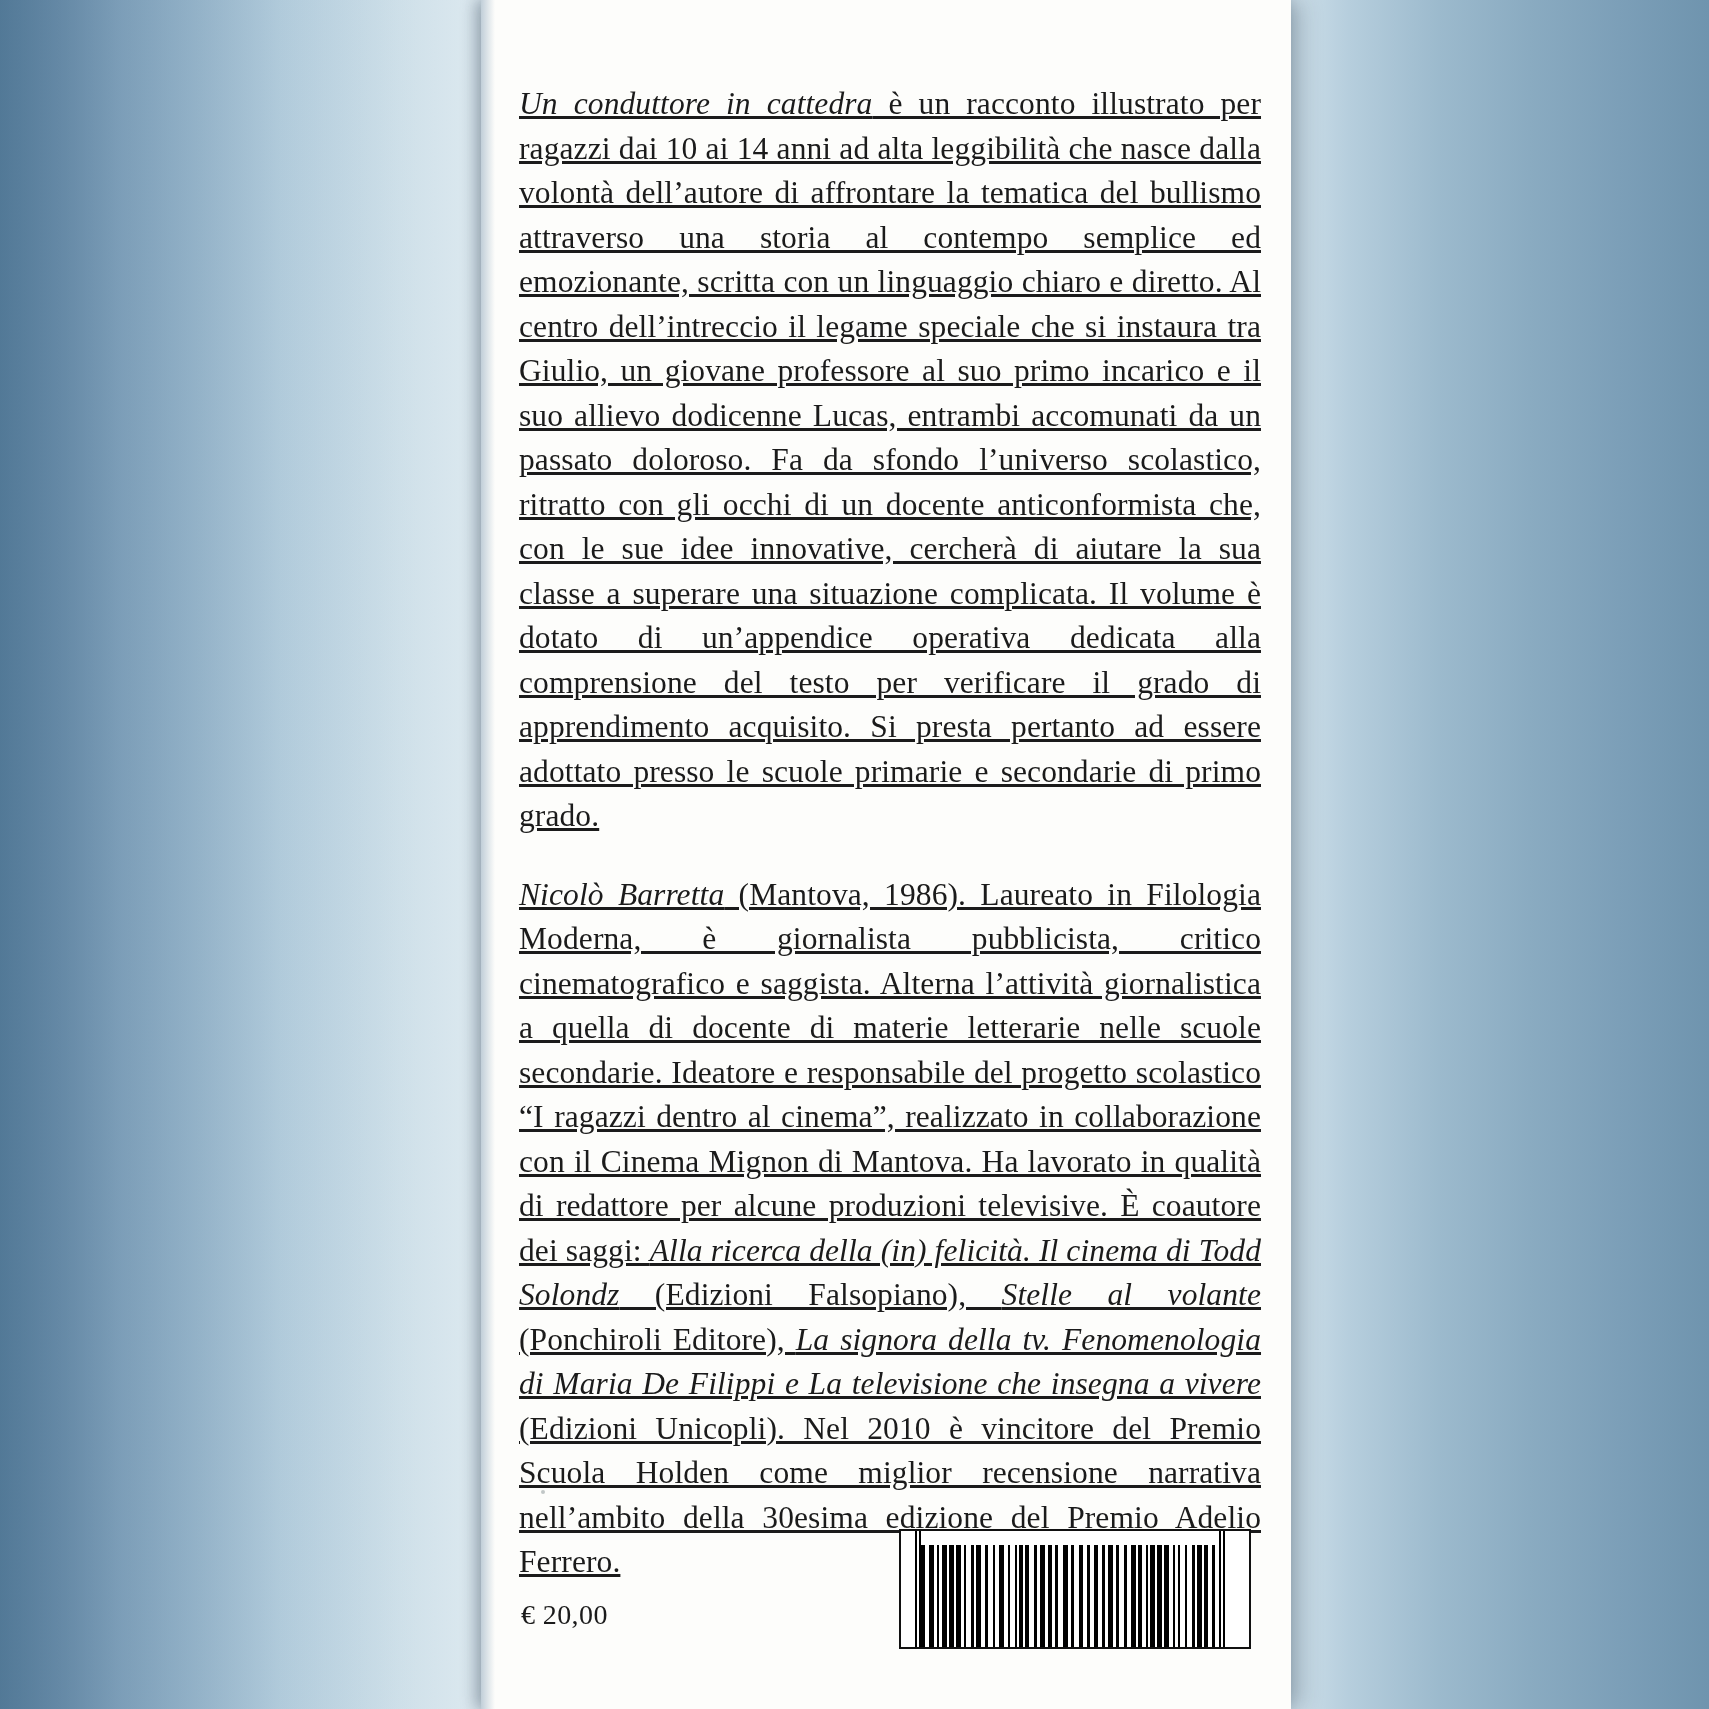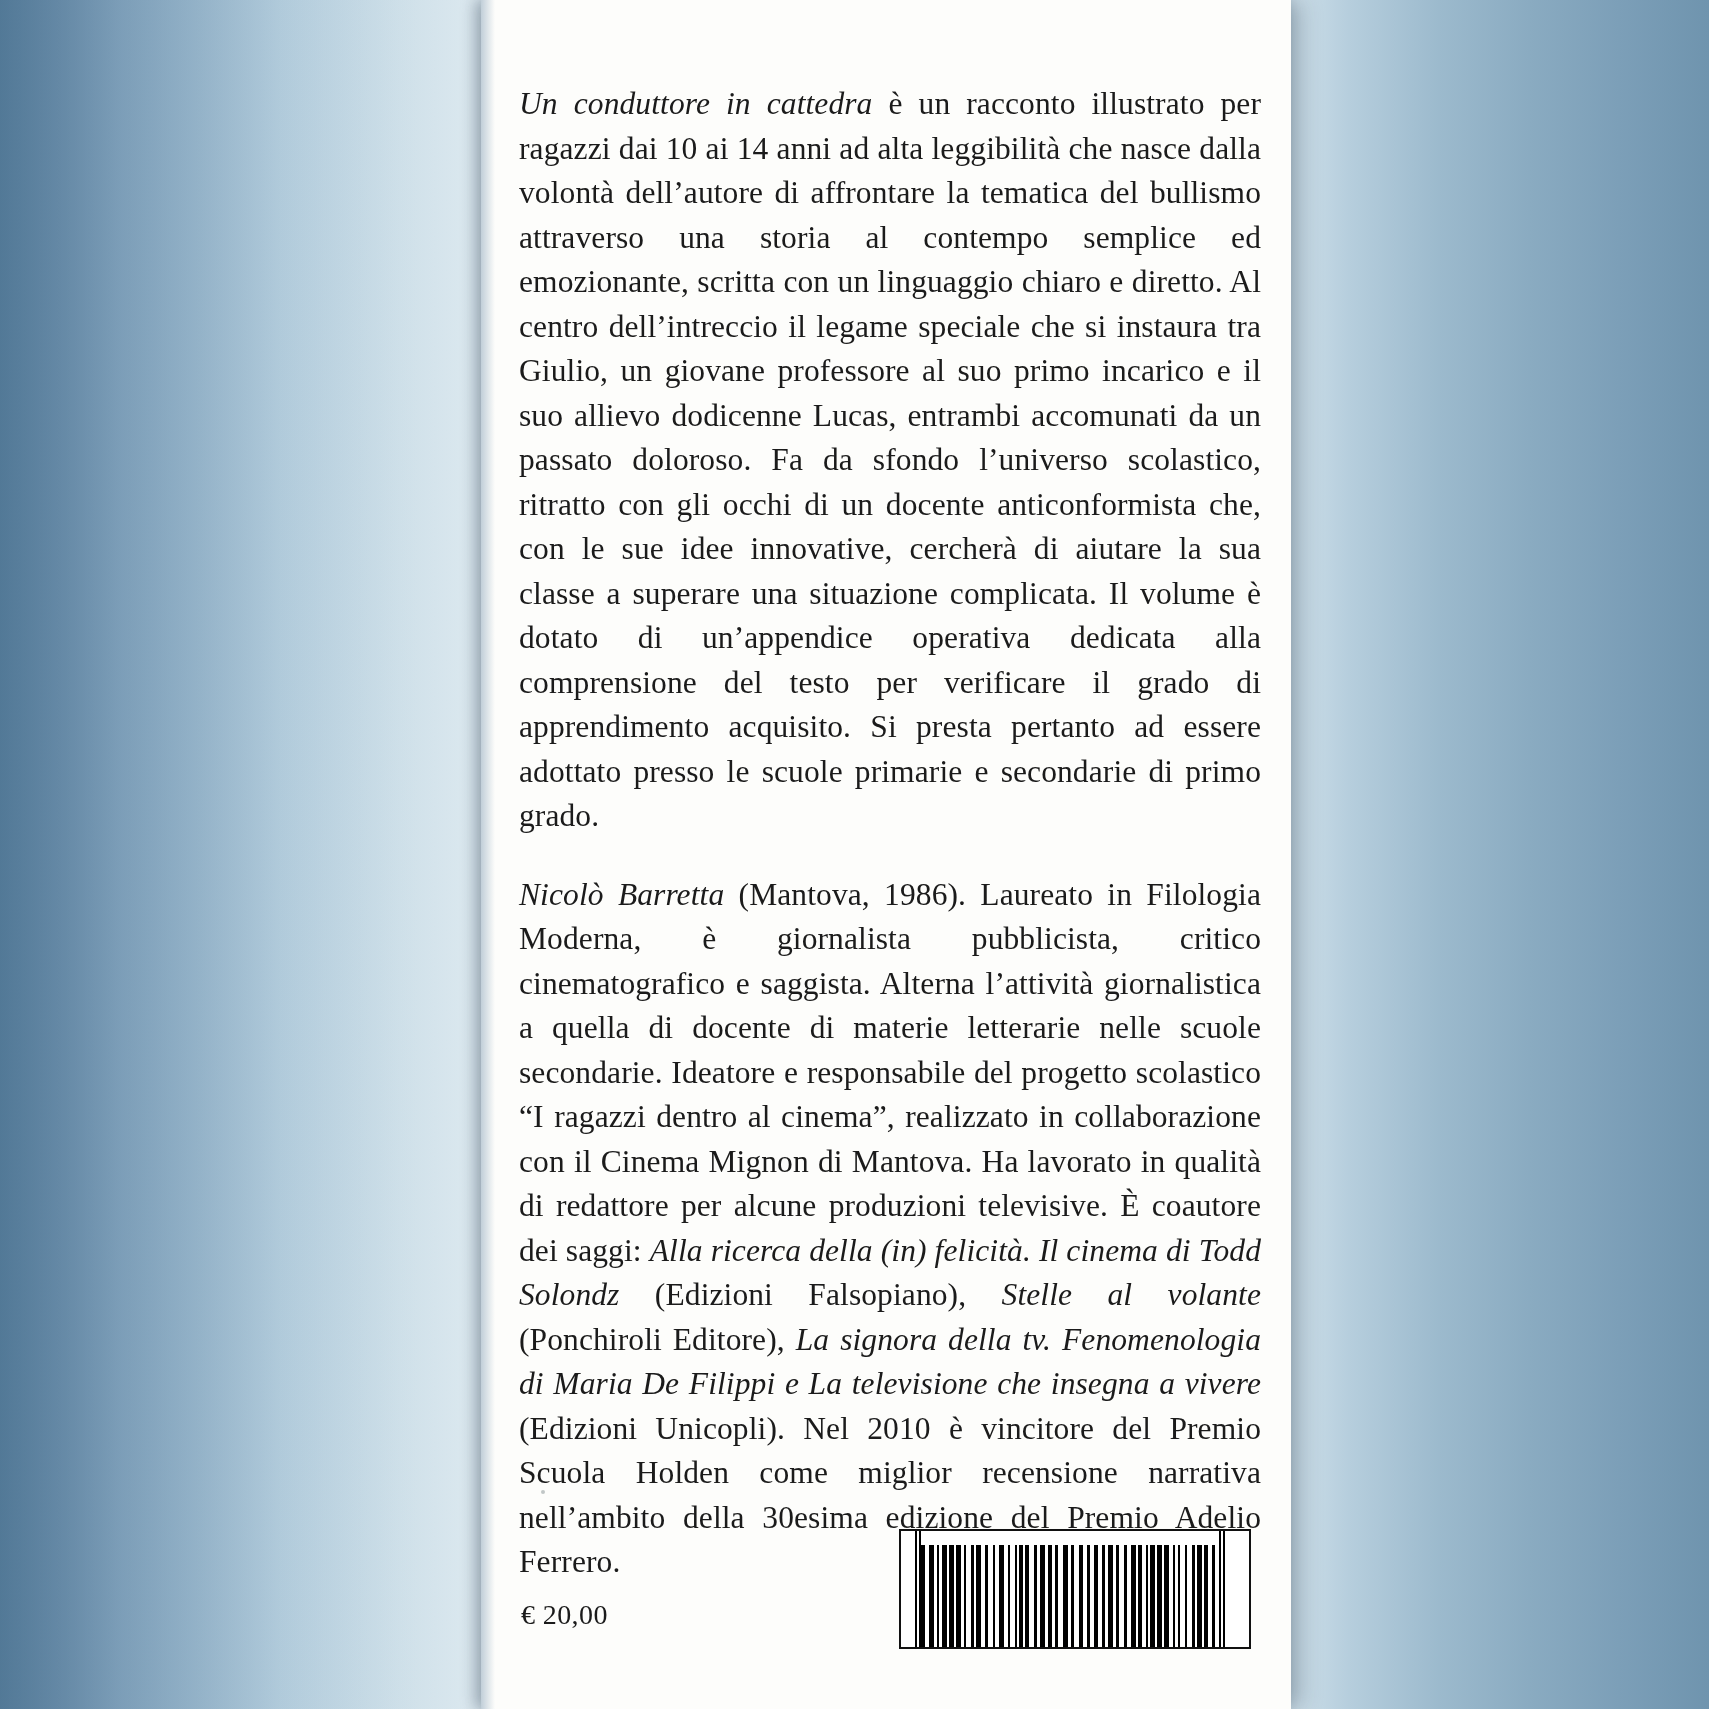--- a/index.html
+++ b/index.html
@@ -65,20 +65,21 @@
     left: 0; top: 0;
     width: 14px; height: 100%;
     background: linear-gradient(to right, rgba(120,150,175,0.45), rgba(255,255,255,0));
   }
   .text-col {
     position: absolute;
     left: 38px;
     top: 82px;
     width: 742px;
     color: #1b1b1b;
+    text-decoration: underline;
   }
   p.body {
     font-size: 31.5px;
     line-height: 44.5px;
     text-align: justify;
     text-justify: inter-word;
     margin: 0 0 34px 0;
     hyphens: manual;
     letter-spacing: 0.1px;
   }

